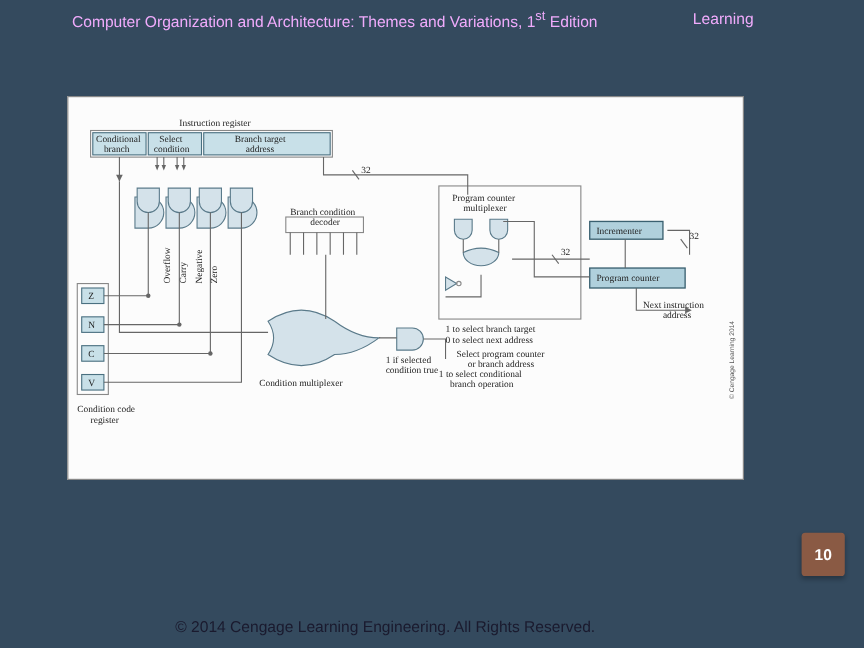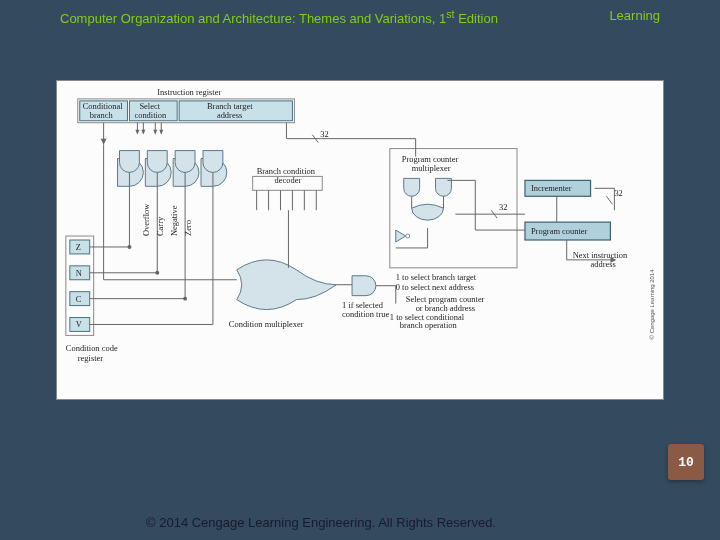--- a/index.html
+++ b/index.html
@@ -1,20 +1,20 @@
 <!DOCTYPE html>
 <html><head>
 <meta charset="utf-8">
 <style>
   * { box-sizing: border-box; margin: 0; padding: 0; }
   body { width: 720px; height: 540px; background: #344a5e; font-family: Arial, sans-serif; position: relative; overflow: hidden; }
-  .header { display: flex; justify-content: space-between; padding: 8px 60px 8px 60px; color: #84cc16; font-size: 13px; }
-  .diagram-area { position: absolute; left: 56px; top: 80px; width: 608px; height: 320px; background: #fcfcfc; border: 1px solid #888; }
+  .header { display: flex; justify-content: space-between; padding: 8px 92px 8px 60px; color: #f0abfc; font-size: 13px; }
+  .diagram-area { position: absolute; left: 56px; top: 80px; width: 564px; height: 320px; background: #fcfcfc; border: 1px solid #888; }
   .footer { position: absolute; bottom: 10px; left: 16px; width: 100%; text-align: left; padding-left: 130px; color: #1a1a2e; font-size: 13px; }
-  .page-badge { position: absolute; right: 16px; bottom: 60px; width: 36px; height: 36px; background: #8a5a44; color: #fff; display: flex; align-items: center; justify-content: center; border-radius: 3px; font-size: 13px; font-weight: bold; box-shadow: 0 2px 4px rgba(0,0,0,.3); font-family: Liberation Mono, monospace; }
+  .page-badge { position: absolute; right: 16px; bottom: 60px; width: 36px; height: 36px; background: #8a5a44; color: #fff; display: flex; align-items: center; justify-content: center; border-radius: 3px; font-size: 13px; font-weight: bold; box-shadow: 0 2px 4px rgba(0,0,0,.3); }
   svg { width: 100%; height: 100%; }
   .box { fill: #c8e0e8; stroke: #4a7080; stroke-width: 1; }
   .box-dark { fill: #b0d0dc; stroke: #3a6070; stroke-width: 1.2; }
   .outline { fill: none; stroke: #888; stroke-width: 1; }
   .wire { fill: none; stroke: #666; stroke-width: 1; }
   .lbl { font-size: 8.5px; fill: #222; font-family: Georgia, serif; }
   .lblv { font-size: 8.5px; fill: #222; font-family: Georgia, serif; }
   .gate { fill: #d4e2ea; stroke: #5a7a8a; stroke-width: 1; }
   .bus-tick { stroke: #666; stroke-width: 1; }
   .arrowhead { fill: #666; }

